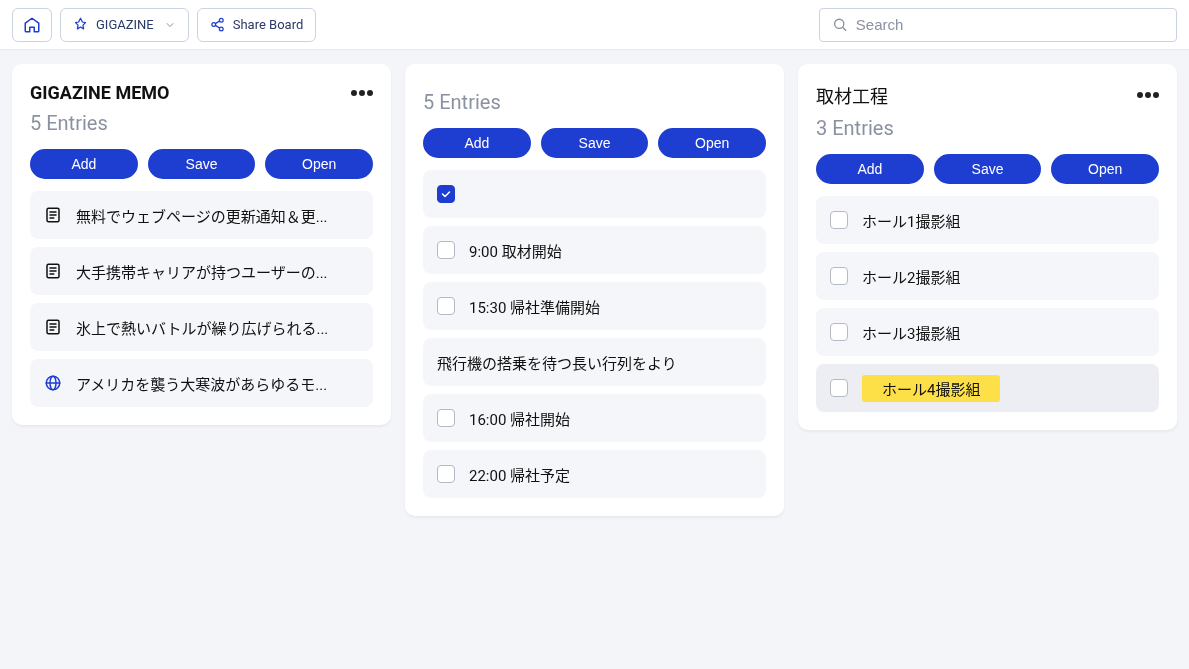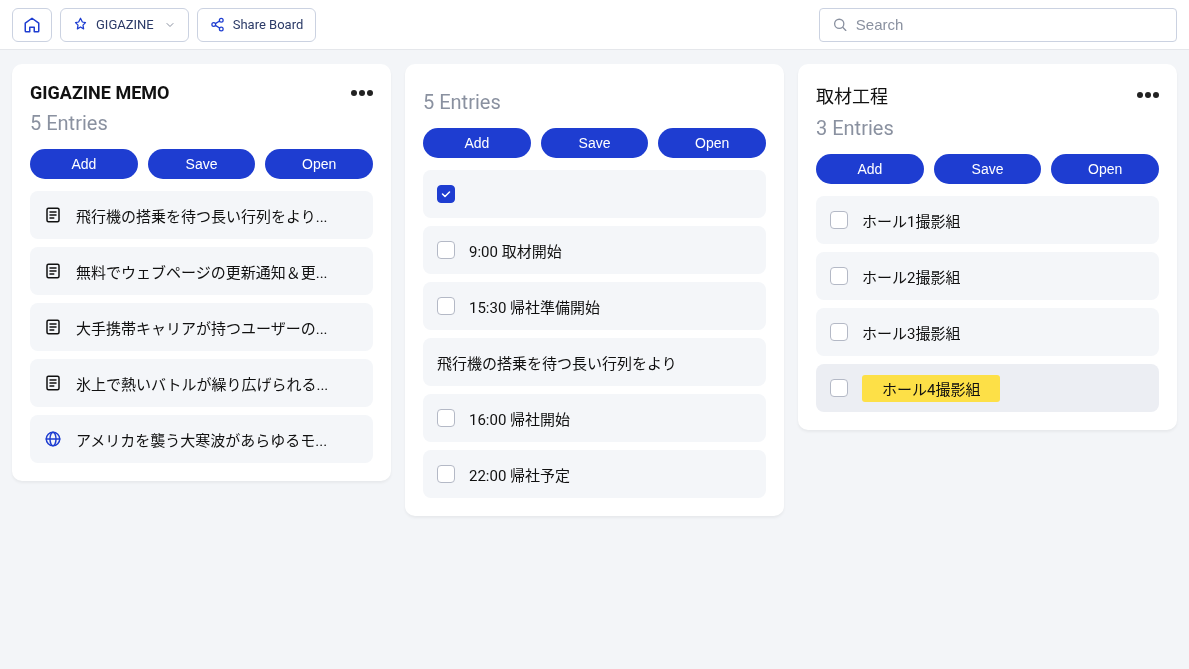--- a/index.html
+++ b/index.html
@@ -222,29 +222,20 @@
       <button class="pill">Open</button>
     </div>
     <div class="items">
       <div class="item">
         <svg class="file-ico" width="18" height="18" viewBox="0 0 24 24" fill="none" stroke="#111" stroke-width="2" stroke-linecap="round" stroke-linejoin="round">
             <rect x="4" y="3" width="16" height="18" rx="2"></rect>
             <line x1="8" y1="8" x2="16" y2="8"></line>
             <line x1="8" y1="12" x2="16" y2="12"></line>
             <line x1="8" y1="16" x2="13" y2="16"></line>
           </svg>
-        <span class="txt">飛行機の搭乗を待つ長い行列をより...</span>
-      </div>
-      <div class="item">
-        <svg class="file-ico" width="18" height="18" viewBox="0 0 24 24" fill="none" stroke="#111" stroke-width="2" stroke-linecap="round" stroke-linejoin="round">
-            <rect x="4" y="3" width="16" height="18" rx="2"></rect>
-            <line x1="8" y1="8" x2="16" y2="8"></line>
-            <line x1="8" y1="12" x2="16" y2="12"></line>
-            <line x1="8" y1="16" x2="13" y2="16"></line>
-          </svg>
         <span class="txt">無料でウェブページの更新通知＆更...</span>
       </div>
       <div class="item">
         <svg class="file-ico" width="18" height="18" viewBox="0 0 24 24" fill="none" stroke="#111" stroke-width="2" stroke-linecap="round" stroke-linejoin="round">
             <rect x="4" y="3" width="16" height="18" rx="2"></rect>
             <line x1="8" y1="8" x2="16" y2="8"></line>
             <line x1="8" y1="12" x2="16" y2="12"></line>
             <line x1="8" y1="16" x2="13" y2="16"></line>
           </svg>
         <span class="txt">大手携帯キャリアが持つユーザーの...</span>

